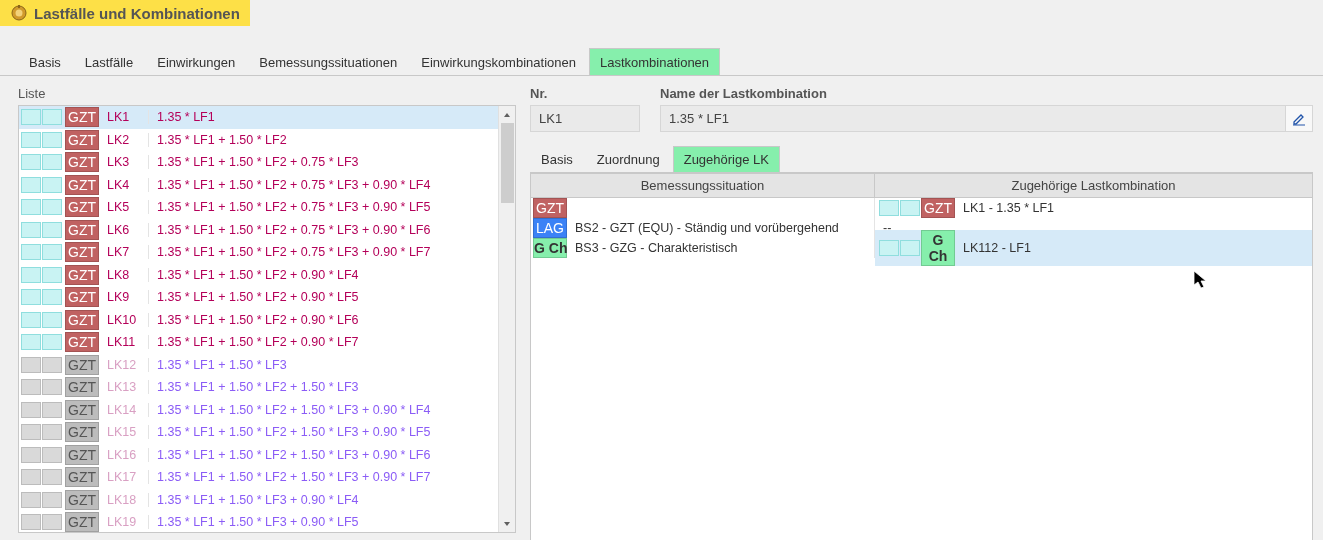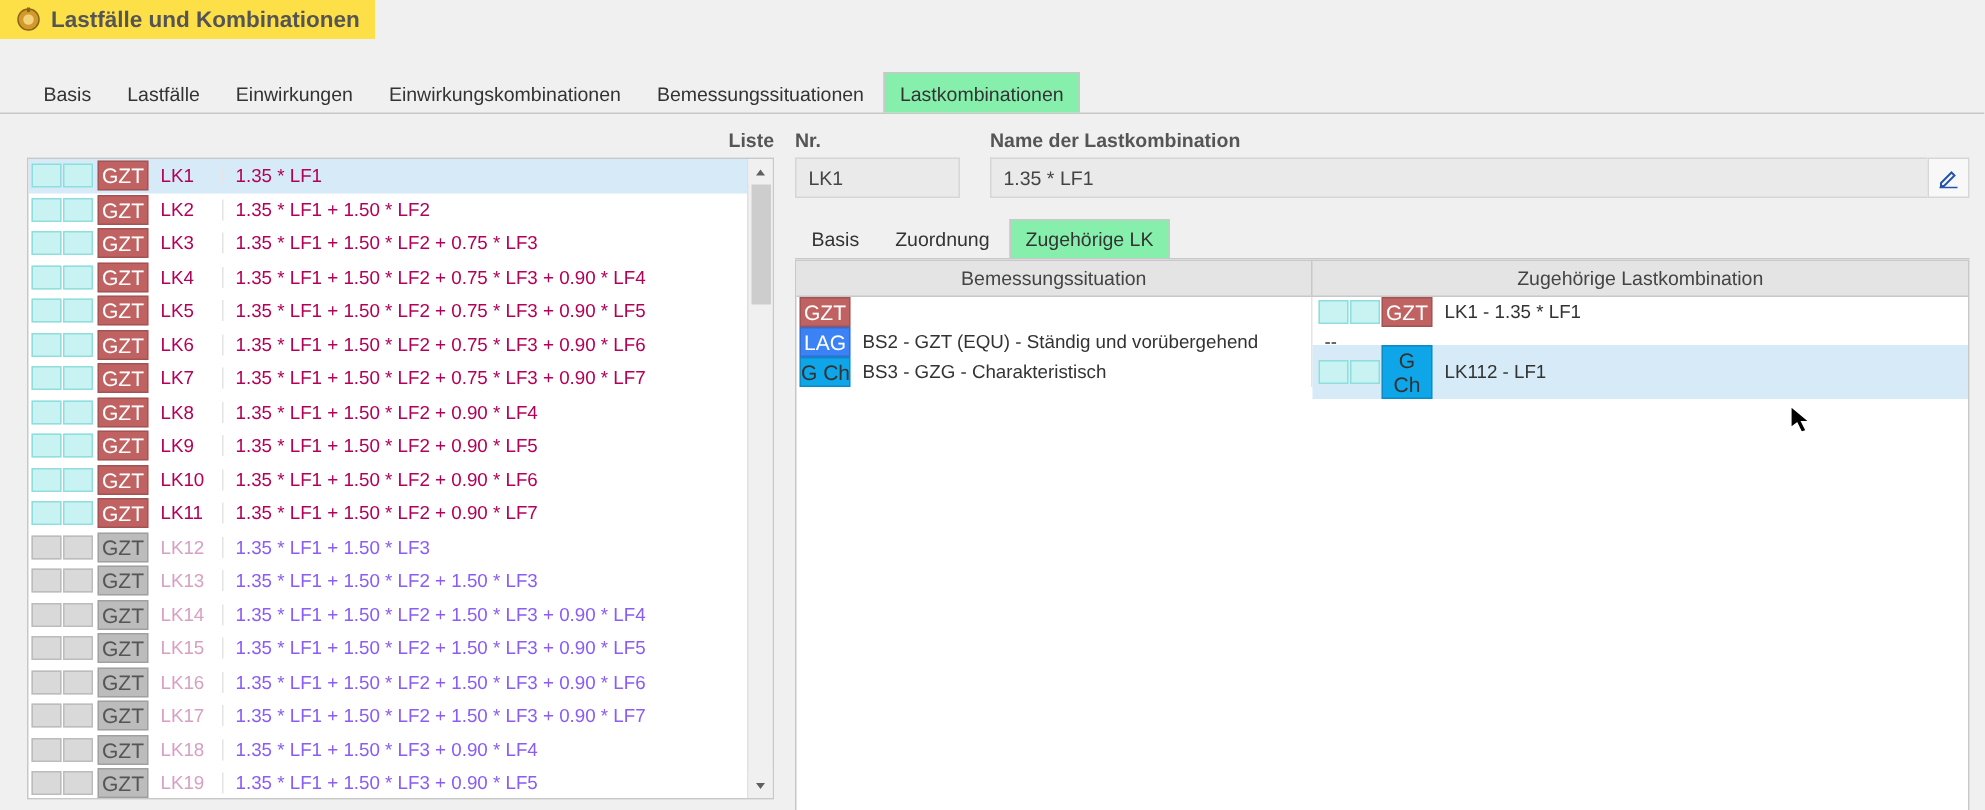--- a/index.html
+++ b/index.html
@@ -50,24 +50,23 @@
     padding: 10px 10px 0 18px;
   }
   
   .panel-left {
     width: 498px;
     flex: 0 0 498px;
     display: flex;
     flex-direction: column;
   }
   .panel-header {
-    font-weight: 700;
+    font-weight: 400;
     color: #555;
     padding: 0 0 4px 0;
-    text-align: right;
   }
   .list-box {
     border: 1px solid #c8c8c8;
     background: #fff;
     height: 428px;
     overflow: hidden;
     position: relative;
     display: flex;
   }
   .list-scroll {
@@ -99,21 +98,21 @@
     text-align: center;
     font-size: 14px;
     padding: 1px 0;
     border: 1px solid rgba(0,0,0,.15);
     margin-right: 6px;
     color: #fff;
   }
   .badge.gzt { background: #c06262; }
   .badge.gray { background: #bcbcbc; color:#555; }
   .badge.lag { background: #3b82f6; }
-  .badge.gch { background: #0ea5e9; color:#333; }
+  .badge.gch { background: #86efac; color:#333;font-weight:bold; }
   .lk-id {
     width: 44px;
     color: #b40059;
     font-weight: 500;
     border-right: 1px solid #e4e4e4;
     padding-left: 2px;
   }
   .lk-id.dim { color: #d9a0c3; }
   .lk-desc {
     padding-left: 8px;
@@ -244,22 +243,22 @@
   <span>Lastfälle und Kombinationen</span>
 </div>
 
 <div class="top-spacer"></div>
 
 
 <div class="tabs-main" id="main-tabs">
     <div class="tab">Basis</div>
     <div class="tab">Lastfälle</div>
     <div class="tab">Einwirkungen</div>
+    <div class="tab">Bemessungssituationen</div>
     <div class="tab">Einwirkungskombinationen</div>
-    <div class="tab">Bemessungssituationen</div>
     <div class="tab active">Lastkombinationen</div>
   </div>
 
 
 <div class="workspace">
 
   <div class="panel-left">
     <div class="panel-header">Liste</div>
     <div class="list-box">
       <div class="list-scroll" id="list-scroll">

